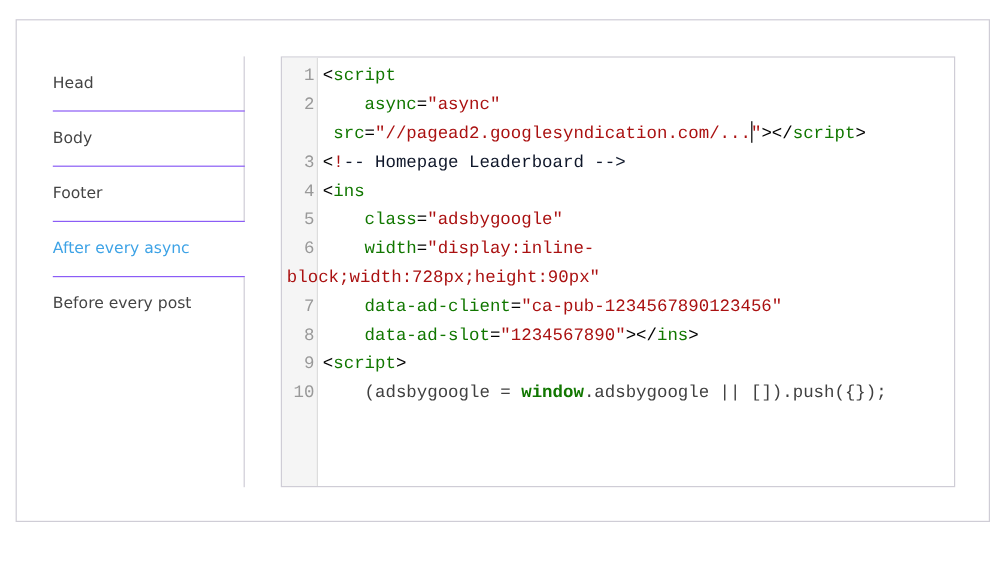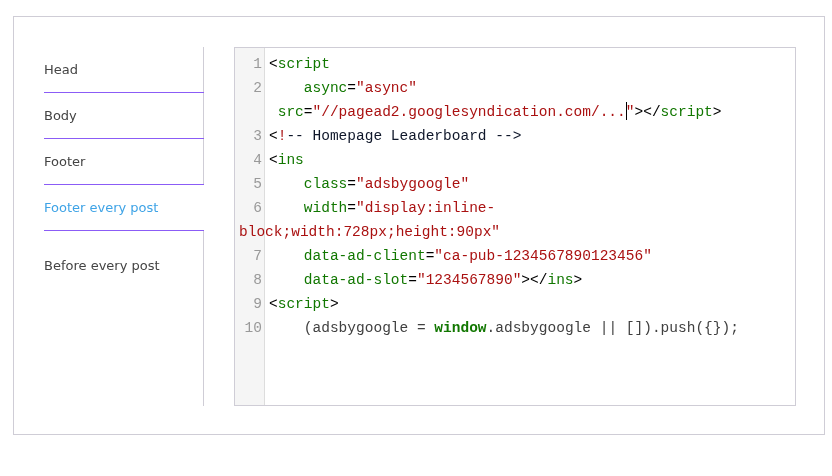--- a/index.html
+++ b/index.html
@@ -30,22 +30,22 @@
 <body>
 
 <div class="panel"></div>
 
 <div class="sidebar">
   <div class="vline-top"></div>
   <div class="vline-bottom"></div>
   <div class="nav-item bordered" style="top:0">Head</div>
   <div class="nav-item bordered" style="top:46px">Body</div>
   <div class="nav-item bordered" style="top:92px">Footer</div>
-  <div class="nav-item bordered active" style="top:138px">Footer every post</div>
-  <div class="nav-item" style="top:196px">Before every post</div>
+  <div class="nav-item bordered active" style="top:138px">After every async</div>
+  <div class="nav-item" style="top:184px">Before every post</div>
 </div>
 
 <div class="editor">
   <div class="gutter"></div>
   <div class="lines">
     <div class="line">
       <span class="ln">1</span>
       <span class="code"><span class="br">&lt;</span><span class="tag">script</span></span>
     </div>
     <div class="line">

